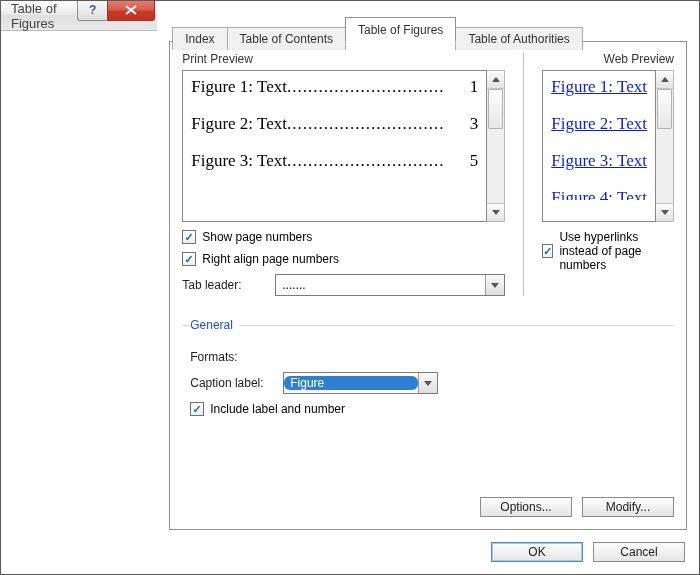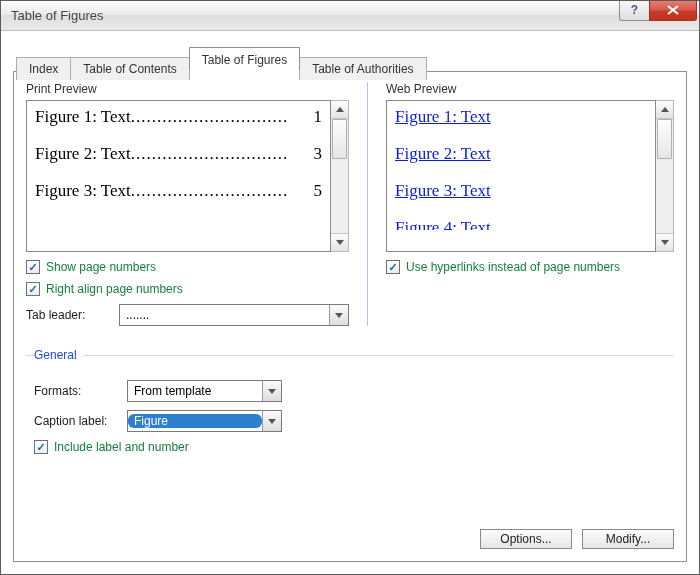--- a/index.html
+++ b/index.html
@@ -11,21 +11,21 @@
     width: 700px;
     height: 575px;
     overflow: hidden;
   }
   .window {
     width: 700px;
     height: 575px;
     border: 1px solid #5a5a5a;
     background: #fff;
     display: flex;
-    flex-direction: column;
+    flex-direction: row;
     box-shadow: 4px 4px 12px rgba(0,0,0,0.4), 0 0 30px 10px rgba(255,255,255,0.6) inset;
   }
   .titlebar {
     height: 30px;
     background: linear-gradient(to bottom, #fdfdfd 0%, #ebebeb 45%, #dfdfdf 50%, #e9e9e9 100%);
     border-bottom: 1px solid #bdbdbd;
     display: flex;
     align-items: center;
     padding-left: 10px;
   }
@@ -95,21 +95,21 @@
     position: relative;
     display: flex;
     flex-direction: column;
   }
   .columns {
     display: flex;
     gap: 0;
   }
   .col { flex: 1; display: flex; flex-direction: column; }
   .col.left { padding-right: 18px; border-right: 1px solid #c4b5fd;}
-  .col.right { padding-left: 18px; }
+  .col.right { padding-left: 18px; align-items: flex-end; }
   .section-label { color: #333; margin-bottom: 4px; }
   .preview-wrap {
     display:flex;
     height: 152px;
   }
   .preview-box {
     border: 1px solid #888;
     background: #fff;
     flex:1;
     padding: 6px 8px;
@@ -156,21 +156,21 @@
   }
   .tri { width:0;height:0;border-left:4px solid transparent;border-right:4px solid transparent;}
   .tri.up{border-bottom:5px solid #555;}
   .tri.dn{border-top:5px solid #555;}
 
   .checkrow {
     display: flex;
     align-items: center;
     gap: 6px;
     margin-top: 8px;
-    color: #15803d;
+    color: #000000;
   }
   .chk {
     width: 14px; height: 14px;
     border: 1px solid #707070;
     background: linear-gradient(to bottom,#fdfdfd,#eeeeee);
     display:flex;align-items:center;justify-content:center;
   }
   .chk.checked::after{
     content:"✓"; color:#1b6fb7; font-size:11px; font-weight:bold; line-height:10px;
   }
@@ -336,26 +336,20 @@
             <div class="chk checked"></div>
             <span>Use hyperlinks instead of page numbers</span>
           </div>
         </div>
       </div>
 
       <fieldset class="general">
         <legend>General</legend>
         <div class="formrow">
           <label>Formats:</label>
-          <div class="select fmt">
-            <div class="val">From template</div>
-            <div class="btn">
-                <div class="tri dn"></div>
-              </div>
-          </div>
         </div>
         <div class="formrow">
           <label>Caption label:</label>
           <div class="select cap">
             <div class="val">Figure</div>
             <div class="btn">
                 <div class="tri dn"></div>
               </div>
           </div>
         </div>
@@ -365,15 +359,19 @@
         </div>
       </fieldset>
 
       <div class="btnrow">
         <button class="btn-std">Options...</button>
         <button class="btn-std">Modify...</button>
       </div>
 
     </div>
 
+    <div class="footer" style="background:transparent;padding:12px 2px 0 0;">
+      <button class="btn-std default">OK</button>
+      <button class="btn-std">Cancel</button>
+    </div>
 
   </div>
 </div>
 
 </body></html>

